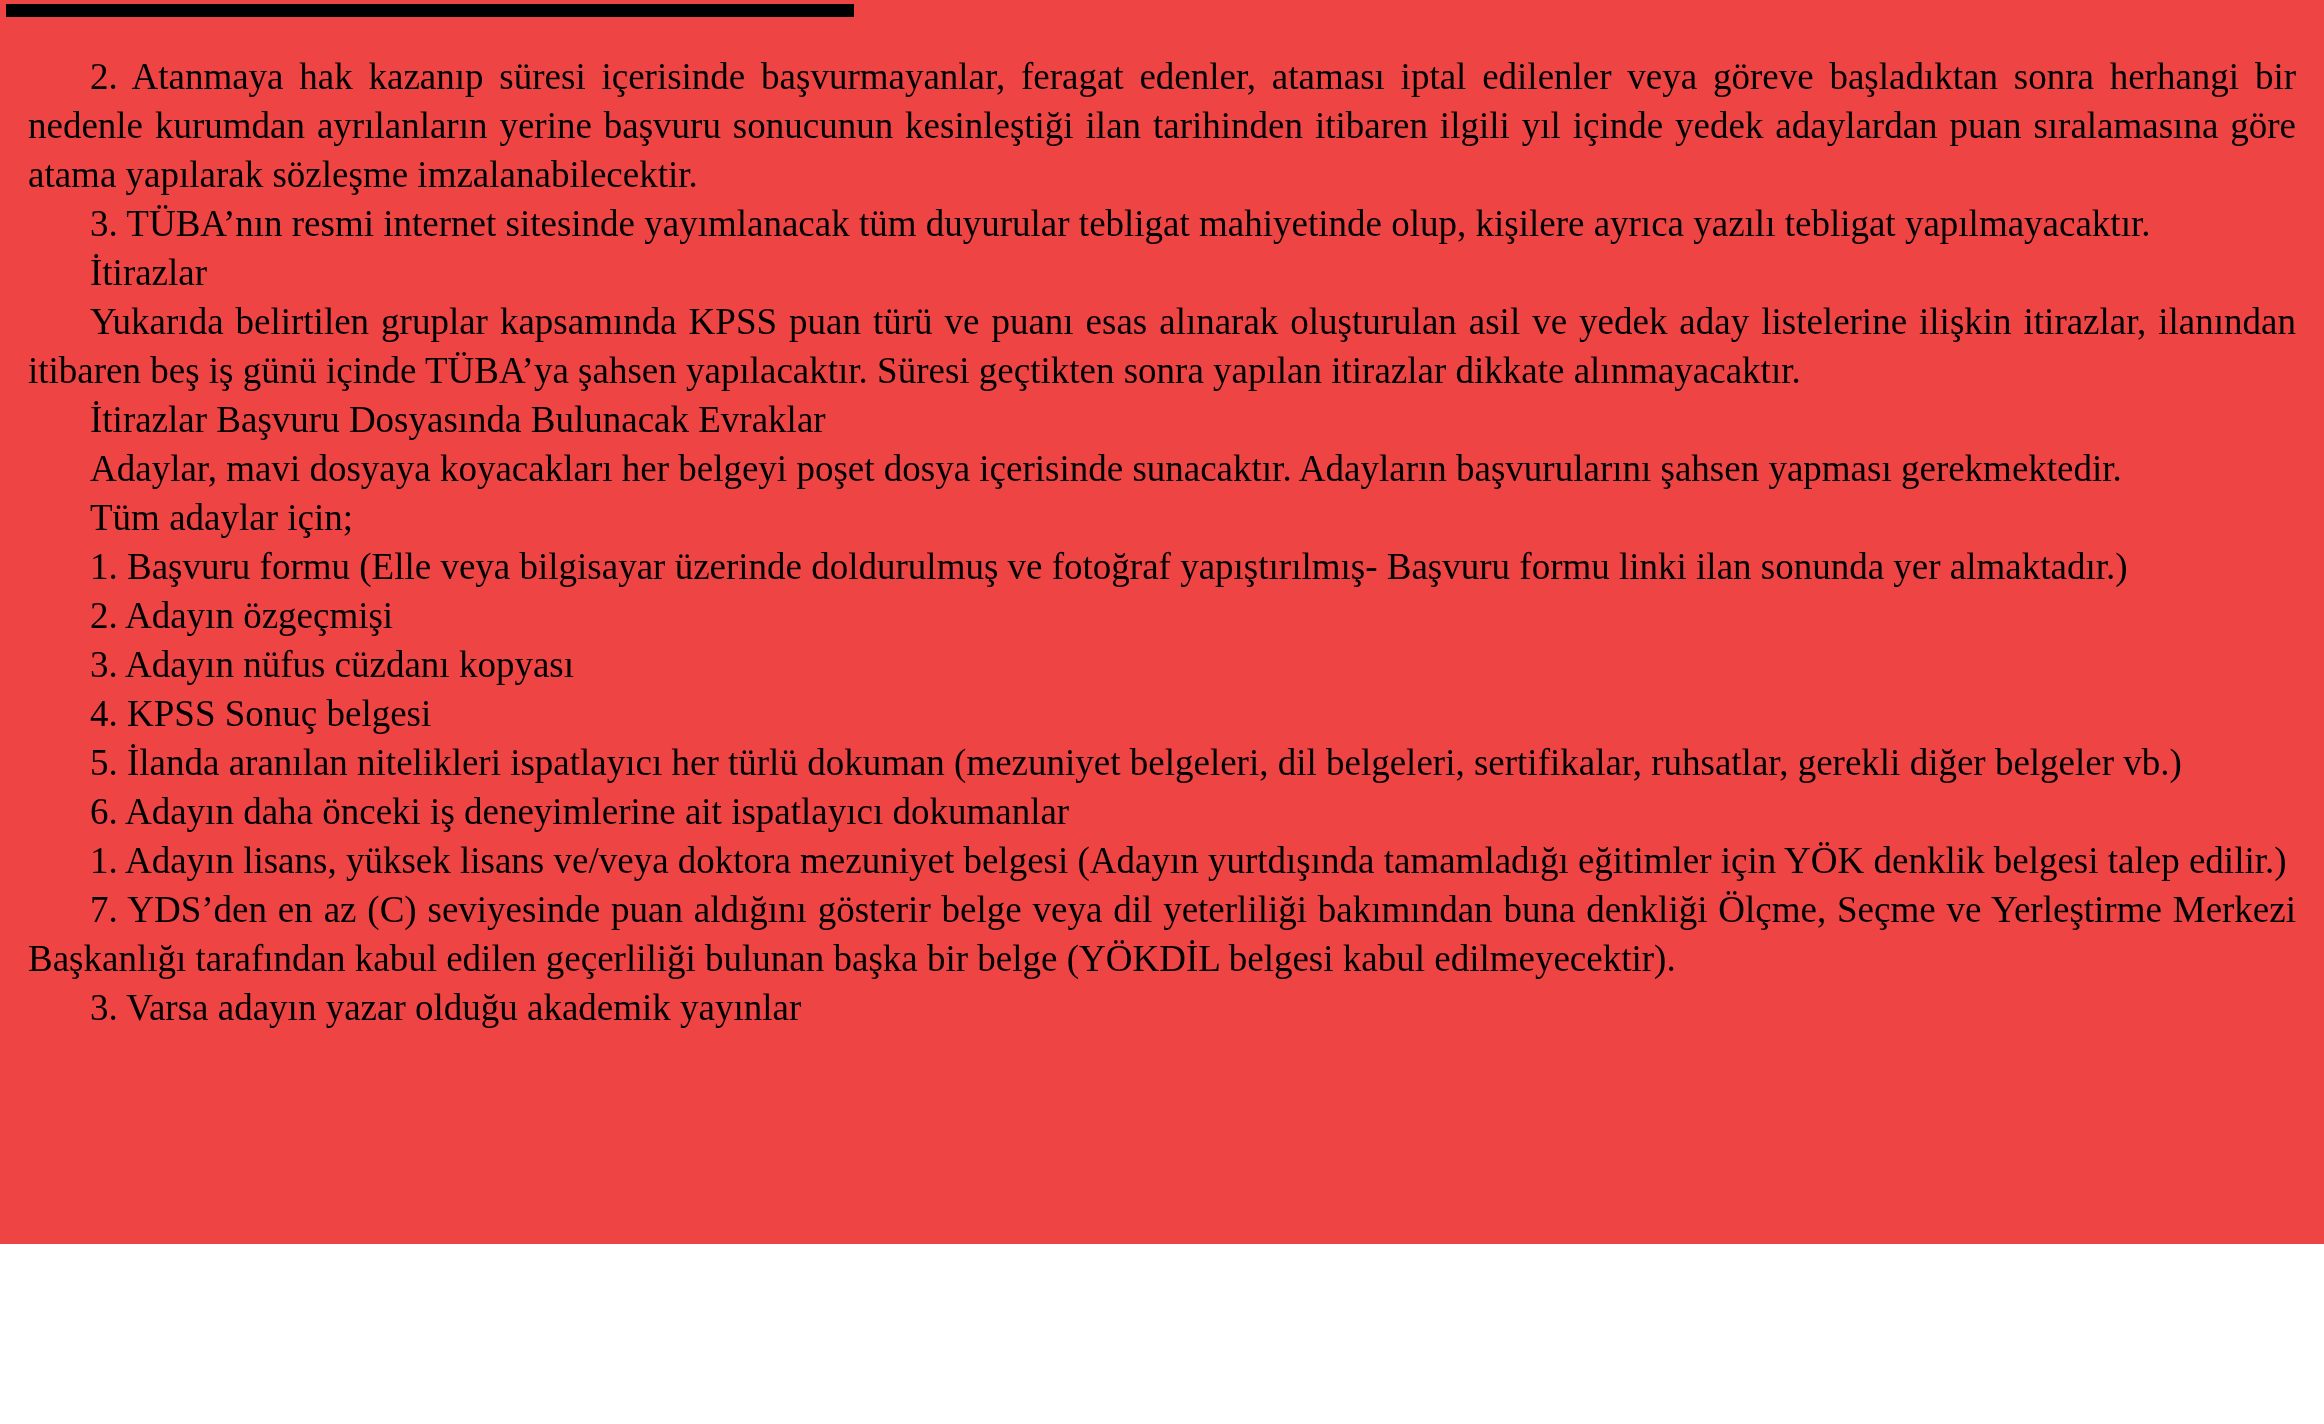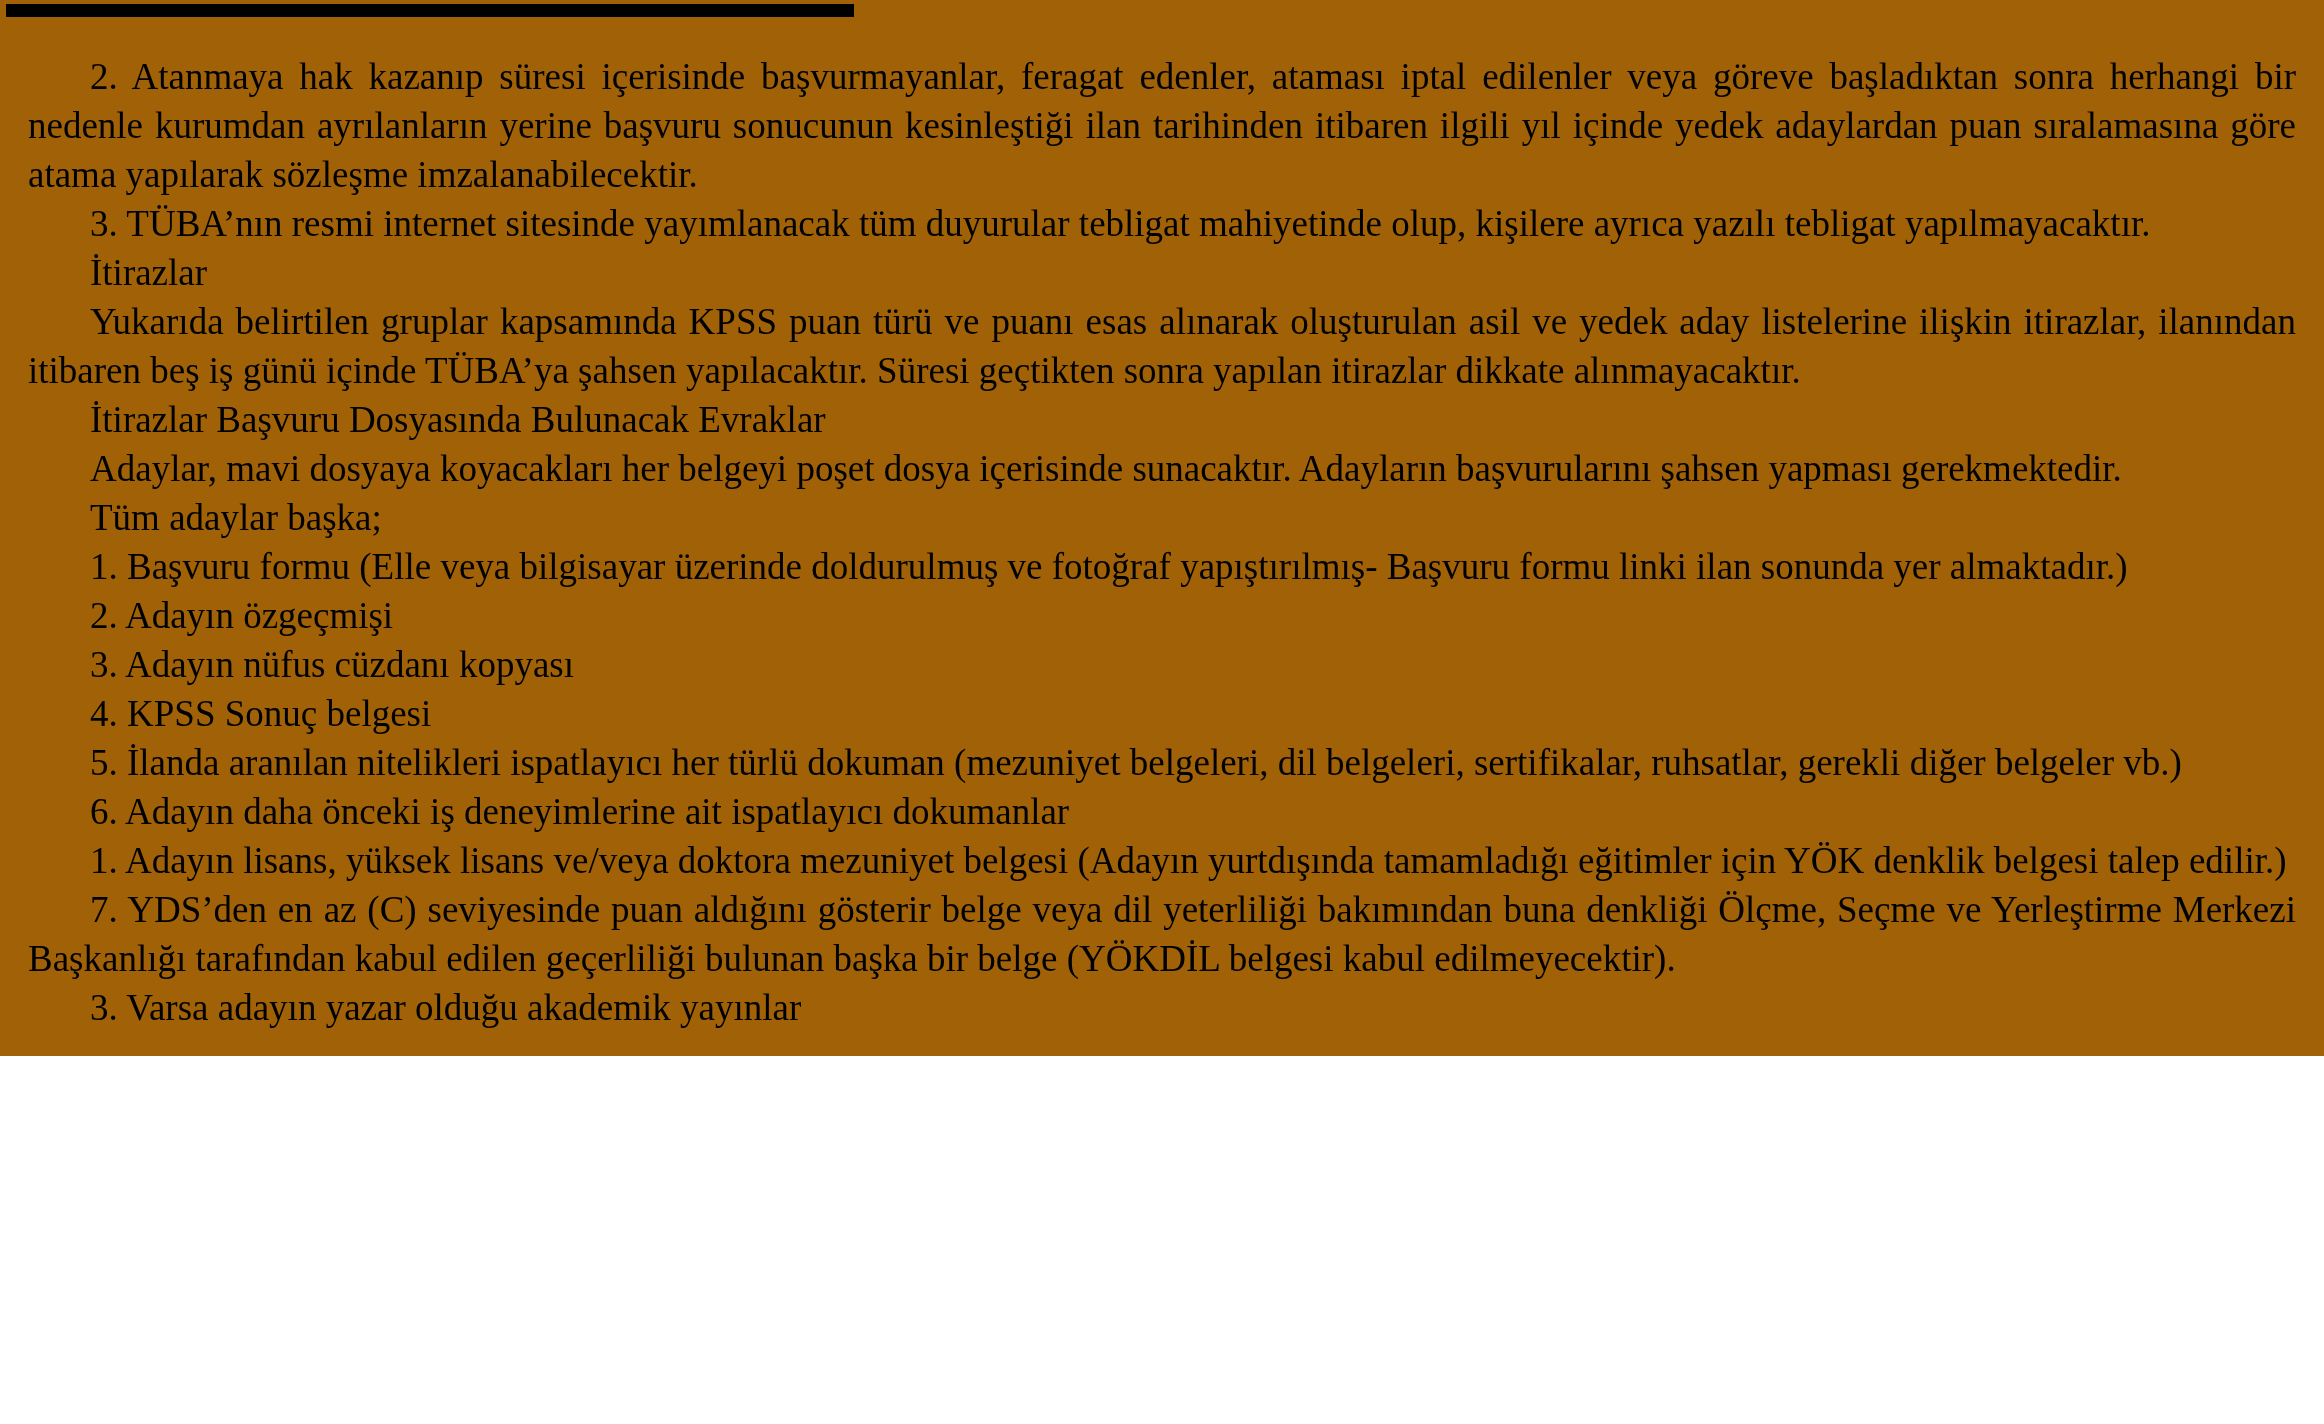--- a/index.html
+++ b/index.html
@@ -3,22 +3,22 @@
 <meta charset="utf-8">
 <style>
   html, body {
     margin: 0;
     padding: 0;
     background: #ffffff;
   }
   .page {
     position: relative;
     width: 2324px;
-    height: 1056px;
-    background: #a16207;
+    height: 1244px;
+    background: #ef4444;
     overflow: hidden;
   }
   .scan-bar {
     position: absolute;
     left: 6px;
     top: 4px;
     width: 848px;
     height: 13px;
     background: #000000;
   }
@@ -44,21 +44,21 @@
 
 <div class="page">
   <div class="scan-bar"></div>
   <div class="doc-body">
       <p class="para">2. Atanmaya hak kazanıp süresi içerisinde başvurmayanlar, feragat edenler, ataması iptal edilenler veya göreve başladıktan sonra herhangi bir nedenle kurumdan ayrılanların yerine başvuru sonucunun kesinleştiği ilan tarihinden itibaren ilgili yıl içinde yedek adaylardan puan sıralamasına göre atama yapılarak sözleşme imzalanabilecektir.</p>
       <p class="para">3. TÜBA’nın resmi internet sitesinde yayımlanacak tüm duyurular tebligat mahiyetinde olup, kişilere ayrıca yazılı tebligat yapılmayacaktır.</p>
       <p class="para">İtirazlar</p>
       <p class="para">Yukarıda belirtilen gruplar kapsamında KPSS puan türü ve puanı esas alınarak oluşturulan asil ve yedek aday listelerine ilişkin itirazlar, ilanından itibaren beş iş günü içinde TÜBA’ya şahsen yapılacaktır. Süresi geçtikten sonra yapılan itirazlar dikkate alınmayacaktır.</p>
       <p class="para">İtirazlar Başvuru Dosyasında Bulunacak Evraklar</p>
       <p class="para">Adaylar, mavi dosyaya koyacakları her belgeyi poşet dosya içerisinde sunacaktır. Adayların başvurularını şahsen yapması gerekmektedir.</p>
-      <p class="para">Tüm adaylar başka;</p>
+      <p class="para">Tüm adaylar için;</p>
       <p class="para">1. Başvuru formu (Elle veya bilgisayar üzerinde doldurulmuş ve fotoğraf yapıştırılmış- Başvuru formu linki ilan sonunda yer almaktadır.)</p>
       <p class="para">2. Adayın özgeçmişi</p>
       <p class="para">3. Adayın nüfus cüzdanı kopyası</p>
       <p class="para">4. KPSS Sonuç belgesi</p>
       <p class="para">5. İlanda aranılan nitelikleri ispatlayıcı her türlü dokuman (mezuniyet belgeleri, dil belgeleri, sertifikalar, ruhsatlar, gerekli diğer belgeler vb.)</p>
       <p class="para">6. Adayın daha önceki iş deneyimlerine ait ispatlayıcı dokumanlar</p>
       <p class="para">1. Adayın lisans, yüksek lisans ve/veya doktora mezuniyet belgesi (Adayın yurtdışında tamamladığı eğitimler için YÖK denklik belgesi talep edilir.)</p>
       <p class="para">7. YDS’den en az (C) seviyesinde puan aldığını gösterir belge veya dil yeterliliği bakımından buna denkliği Ölçme, Seçme ve Yerleştirme Merkezi Başkanlığı tarafından kabul edilen geçerliliği bulunan başka bir belge (YÖKDİL belgesi kabul edilmeyecektir).</p>
       <p class="para">3. Varsa adayın yazar olduğu akademik yayınlar</p>
     </div>

